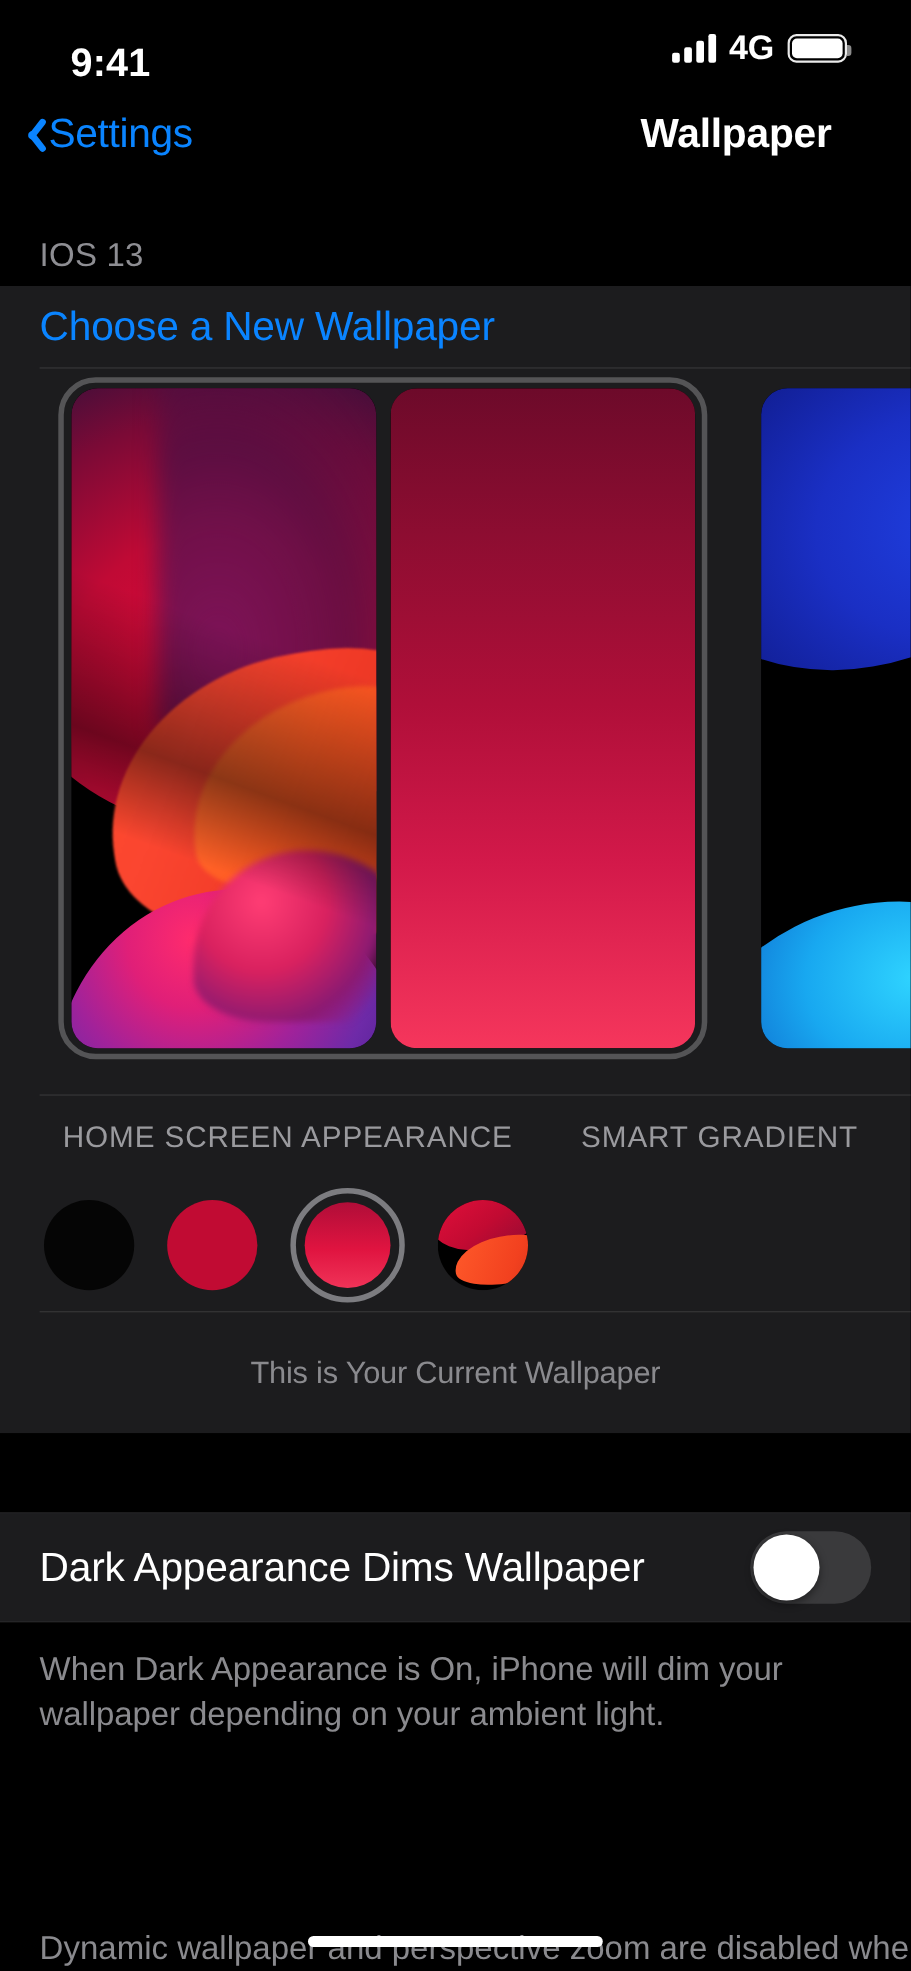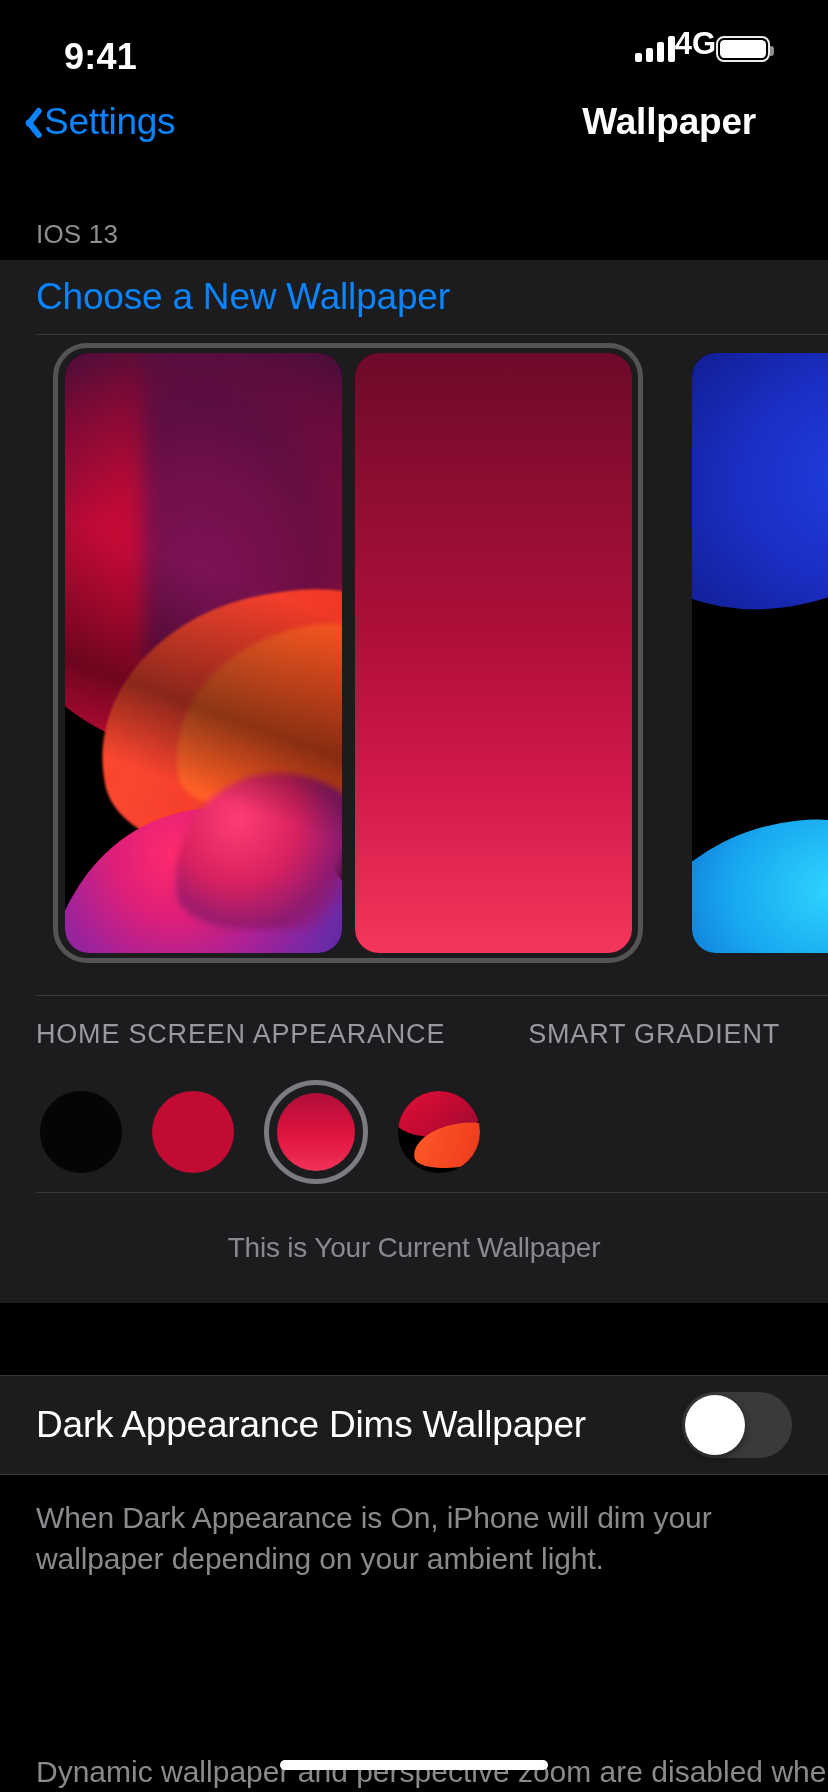--- a/index.html
+++ b/index.html
@@ -11,21 +11,21 @@
   }
   .phone{ position:relative; width:828px; height:1792px; background:#000; }
 
   
   .statusbar{
     position:absolute; top:0; left:0; width:828px; height:88px;
     display:flex; align-items:center; justify-content:space-between;
     padding:0 58px 0 64px;
   }
   .sb-time{ color:#fff; font-size:36px; font-weight:600; letter-spacing:.2px;margin-top:25px; }
-  .sb-right{ display:flex; align-items:flex-end; gap:0; }
+  .sb-right{ display:flex; align-items:center; gap:12px; }
   .bars{ display:flex; align-items:flex-end; gap:4px; height:26px; }
   .bars i{ display:block; width:7px; background:#fff; border-radius:2px; }
   .bars i:nth-child(1){ height:9px; }
   .bars i:nth-child(2){ height:14px; }
   .bars i:nth-child(3){ height:20px; }
   .bars i:nth-child(4){ height:26px; }
   .sb-net{ color:#fff; font-size:31px; font-weight:600; }
   .batt{ position:relative; width:54px; height:26px; border:2.5px solid rgba(255,255,255,.92);
          border-radius:8px; padding:2px; }
   .batt .fill{ width:100%; height:100%; background:#fff; border-radius:4.5px; }
@@ -50,21 +50,21 @@
   .nav-back-label{ color:#0a84ff; font-size:37px; letter-spacing:-.3px; }
   .nav-title{ color:#fff; font-size:37px; font-weight:700; letter-spacing:-.2px; }
 
   
   .body{ position:absolute; top:156px; left:0; width:828px; bottom:0; background:#000; }
 
   .gap-black{ height:42px; background:#000; }
 
   .group-header{
     height:62px; padding:0 36px; display:flex; align-items:flex-end;
-    background:#000; color:#8e8e93; font-size:26px; letter-spacing:.2px;
+    background:#000; color:#8e8e93; font-size:30px; letter-spacing:.2px;
     padding-bottom:10px;
   }
 
   .panel{ background:#1c1c1e; }
 
   .row-link{
     height:74px; display:flex; align-items:center; padding:0 36px;
     color:#0a84ff; font-size:37px; letter-spacing:-.2px; cursor:pointer;
   }
   .hair{ height:1px; background:#38383a; margin-left:36px; }
@@ -143,21 +143,21 @@
   .wp-blue .b2{
     position:absolute; left:-30%; top:78%; width:140%; height:40%;
     background:radial-gradient(ellipse 70% 90% at 60% 30%, #2fd4ff 0%, #18a8f0 38%, #0f6fd0 70%, #0b3c9a 100%);
     border-radius:55% 50% 0 0 / 80% 70% 0 0;
     transform:rotate(-6deg);
   }
 
   
   .labels{
     height:76px; display:flex; align-items:center; padding:0 36px;
-    color:#9a9a9e; font-size:27px; letter-spacing:.8px;
+    color:#9a9a9e; font-size:27px; letter-spacing:.8px;margin-left:21px;
   }
   .lbl-left{ flex:0 0 auto; }
   .lbl-right{ margin-left:auto; margin-right:12px; }
 
   
   .swatches{ height:120px; display:flex; align-items:center; padding-left:40px; gap:30px; }
   .sw-wrap{ width:82px; height:82px; position:relative; display:flex; align-items:center; justify-content:center; cursor:pointer; }
   .sw-wrap.sel{ width:104px; height:104px; }
   .sw-ring{
     position:absolute; inset:0; border:5px solid #7c7c80; border-radius:50%;

